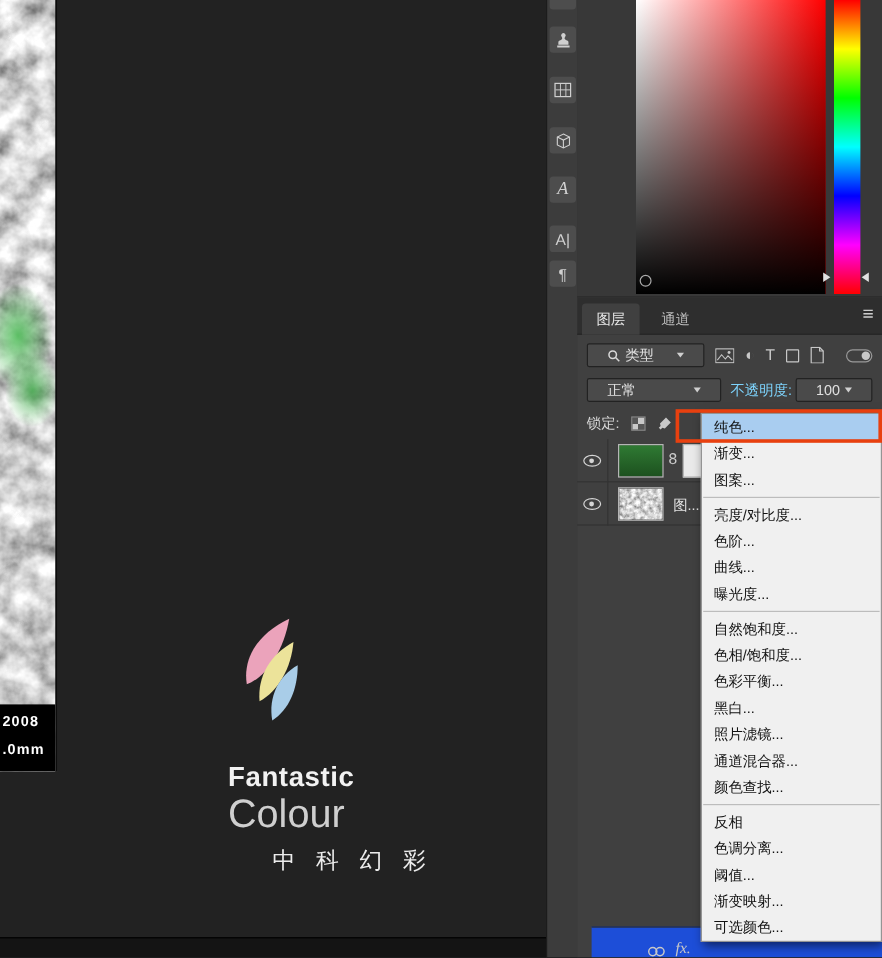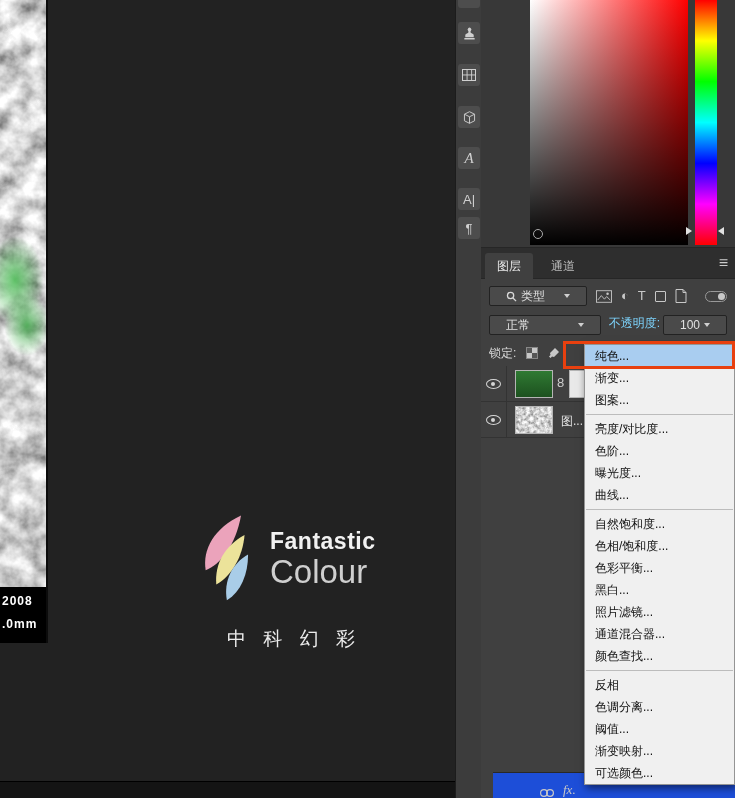--- a/index.html
+++ b/index.html
@@ -14,21 +14,21 @@
   .sem-strip { position:absolute; left:0; top:0; width:48px; height:643px; background:#5a5a5a; overflow:hidden; border-right:2px solid #0c0c0c; }
   .sem-strip svg.noise { position:absolute; left:0; top:0; }
   .blob { position:absolute; border-radius:50%; }
   .blob1 { left:-14px; top:236px; width:58px; height:88px; background:radial-gradient(closest-side, rgba(70,185,80,.85), rgba(70,185,80,0)); }
   .blob2 { left:4px; top:294px; width:46px; height:62px; background:radial-gradient(closest-side, rgba(60,170,70,.8), rgba(60,170,70,0)); }
   .sem-meta { position:absolute; left:0; bottom:0; width:48px; height:56px; background:#000; color:#fff; font-size:12px; font-weight:bold; padding:7px 0 0 2px; letter-spacing:1px; }
   .sem-meta .sem-line { line-height:15px; margin-bottom:8px; white-space:nowrap; }
 
   
   .watermark { position:absolute; left:186px; top:512px; width:226px; }
-  .wm-row { display:flex; align-items:flex-start; }
+  .wm-row { display:flex; align-items:flex-start;flex-direction:column; }
   .flame { width:80px; height:106px; flex:0 0 auto; }
   .wm-texts { margin-left:4px; margin-top:16px; }
   .wm-title { font-size:23px; font-weight:bold; color:#f2f2f2; letter-spacing:.5px; line-height:26px; }
   .wm-sub { font-size:33px; color:#cfcfcf; line-height:36px; font-weight:normal; }
   .wm-cn { margin-top:8px; width:216px; text-align:center; font-size:19px; color:#ececec; letter-spacing:6px; }
 
   
   .dock { position:absolute; left:455px; top:0; width:26px; height:798px; background:#3c3c3c; border-left:1px solid #1c1c1c; }
   .dock-btn { position:absolute; left:2px; width:22px; height:22px; background:#4d4d4d; border-radius:3px; color:#d0d0d0; display:flex; align-items:center; justify-content:center; font-size:13px; overflow:hidden; }
   .d0 { top:-14px; } .d1 { top:22px; } .d2 { top:64px; } .d3 { top:106px; }
@@ -60,21 +60,21 @@
   .select { display:flex; align-items:center; background:#4a4a4a; border:1px solid #222; border-radius:2px; color:#e0e0e0; font-size:12px; padding:0 16px; height:20px; }
   .select .lbl { flex:1; white-space:nowrap; overflow:hidden; }
   .caret { width:0; height:0; border-left:3.5px solid transparent; border-right:3.5px solid transparent; border-top:4.5px solid #cfcfcf; margin-left:4px; flex:0 0 auto; }
   .search-select { width:98px; }
   .search-select svg { margin-right:4px; flex:0 0 auto; }
   .filter-ico { margin-left:9px; color:#c8c8c8; font-size:13px; line-height:20px; display:flex; align-items:center; }
   .shape-ico { width:11px; height:11px; border:1px solid #c8c8c8; border-radius:1px; }
   .toggle { width:22px; height:11px; border:1px solid #999; border-radius:6px; position:relative; margin-left:auto; }
   .toggle .knob { position:absolute; right:1px; top:1px; width:7px; height:7px; border-radius:50%; background:#c8c8c8; }
 
-  .blend-row { position:absolute; top:67px; left:8px; width:238px; height:20px; display:flex; }
+  .blend-row { position:absolute; top:67px; left:8px; width:238px; height:20px; display:flex; align-items:center; }
   .blend-select { width:112px; }
   .op-label { margin-left:8px; color:#7dd3fc; font-size:12px; white-space:nowrap; }
   .op-select { width:64px; margin-left:3px; }
 
   .lock-row { position:absolute; top:96px; left:8px; width:238px; height:18px; display:flex; align-items:center; }
   .lock-label { color:#d8d8d8; font-size:12px; margin-right:10px; }
   .checker-ico { width:12px; height:12px; border:1px solid #888; background:conic-gradient(#c8c8c8 0 25%, #565656 0 50%, #c8c8c8 0 75%, #565656 0); margin-right:10px; }
 
   .layer-row { position:absolute; left:0; width:254px; height:36px; border-bottom:1px solid #333; }
   .row1 { top:118px; } .row2 { top:154px; }
@@ -270,22 +270,22 @@
     </div>
   </div>
 
   <div class="ctx-menu">
       <div class="menu-item" style="background: rgb(169, 205, 240);">纯色...</div>
       <div class="menu-item">渐变...</div>
       <div class="menu-item">图案...</div>
       <div class="menu-sep"></div>
       <div class="menu-item">亮度/对比度...</div>
       <div class="menu-item">色阶...</div>
+      <div class="menu-item">曲线...</div>
       <div class="menu-item">曝光度...</div>
-      <div class="menu-item">曲线...</div>
       <div class="menu-sep"></div>
       <div class="menu-item">自然饱和度...</div>
       <div class="menu-item">色相/饱和度...</div>
       <div class="menu-item">色彩平衡...</div>
       <div class="menu-item">黑白...</div>
       <div class="menu-item">照片滤镜...</div>
       <div class="menu-item">通道混合器...</div>
       <div class="menu-item">颜色查找...</div>
       <div class="menu-sep"></div>
       <div class="menu-item">反相</div>

